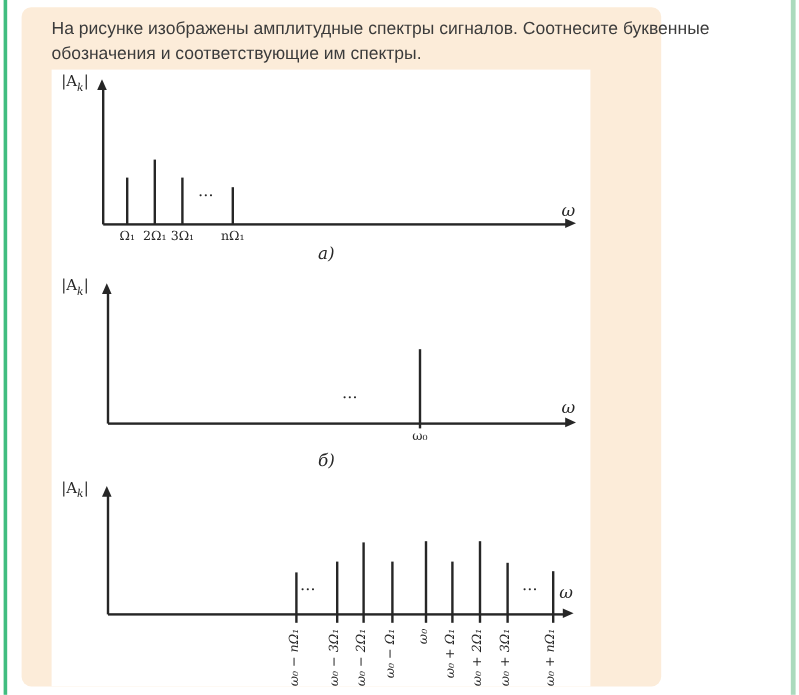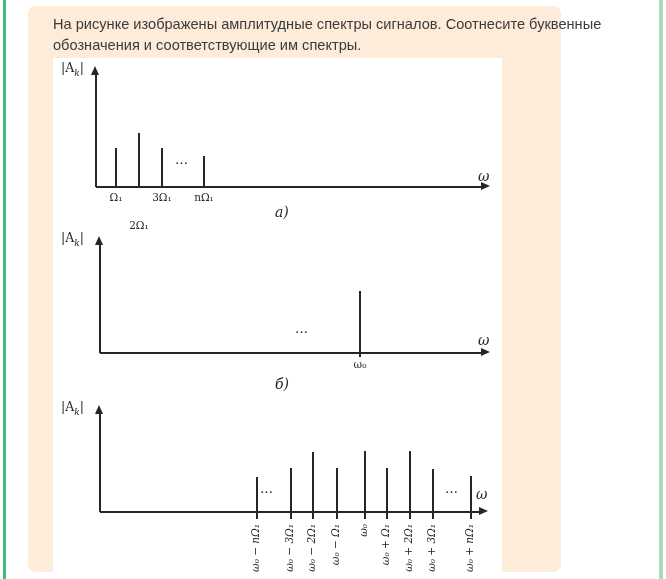--- a/index.html
+++ b/index.html
@@ -1,20 +1,20 @@
 <!DOCTYPE html>
 <html style="--card: #fcecd9; --left: #41bd80; --right: #abdabd; --ink: #262626; --qtext: #3b3b3b;"><head>
 <meta charset="utf-8">
 <style>
   html,body{margin:0;padding:0}
   body{width:666px;height:579px;position:relative;background:#ffffff;overflow:hidden;
        font-family:"Liberation Sans","DejaVu Sans",sans-serif;}
   .stripe-left{position:absolute;left:3px;top:0;width:3px;height:579px;background:var(--left,#41bd80)}
   .stripe-right{position:absolute;left:659px;top:0;width:4px;height:579px;background:var(--right,#abdabd)}
-  .card{position:absolute;left:28px;top:6px;width:533px;height:566px;background:var(--card,#fcecd9);border-radius:8px}
+  .card{position:absolute;left:18px;top:6px;width:533px;height:566px;background:var(--card,#fcecd9);border-radius:8px}
   .question{position:absolute;left:25px;top:8px;width:592px;margin:0;
             font-size:14.6px;line-height:21px;color:var(--qtext,#3b3b3b)}
   .figure{position:absolute;left:25px;top:52px;width:449px;height:514px;background:#ffffff;overflow:hidden;
           font-family:"DejaVu Serif","DejaVu Sans",serif;color:var(--ink,#262626)}
   .vaxis,.haxis,.stem{position:absolute;background:var(--ink,#262626)}
   .vaxis{width:2px}
   .haxis{height:2px}
   .stem{width:2px}
   .arrup{position:absolute;width:0;height:0;border-left:4px solid transparent;
          border-right:4px solid transparent;border-bottom:9px solid var(--ink,#262626)}
@@ -40,21 +40,21 @@
   <div class="figure">
       <div class="vaxis" style="left: 42px; top: 15px; height: 114px;"></div>
       <div class="arrup" style="left: 38px; top: 8px;"></div>
       <div class="haxis" style="left: 43px; top: 128px; width: 386px;"></div>
       <div class="arrright" style="left: 428px; top: 124px;"></div>
       <div class="lab ak" style="left: 8px; top: 2px;">|A<sub>k</sub>|</div>
       <div class="lab omega" style="left: 425px; top: 110px;">ω</div>
       <div class="stem" style="left: 62px; top: 90px; height: 39px;"></div>
       <div class="lab tick" style="left: 38px; top: 133px; width: 50px;">Ω₁</div>
       <div class="stem" style="left: 85px; top: 75px; height: 54px;"></div>
-      <div class="lab tick" style="left: 61px; top: 133px; width: 50px; margin-top: 28px;">2Ω₁</div>
+      <div class="lab tick" style="left: 61px; top: 133px; width: 50px;">2Ω₁</div>
       <div class="stem" style="left: 108px; top: 90px; height: 39px;"></div>
       <div class="lab tick" style="left: 84px; top: 133px; width: 50px;">3Ω₁</div>
       <div class="stem" style="left: 150px; top: 98px; height: 31px;"></div>
       <div class="lab tick" style="left: 126px; top: 133px; width: 50px;">nΩ₁</div>
       <div class="lab dots" style="left: 122px; top: 94px;">…</div>
       <div class="lab caption" style="left: 222px; top: 146px;">а)</div>
       <div class="vaxis" style="left: 46px; top: 185px; height: 110px;"></div>
       <div class="arrup" style="left: 42px; top: 178px;"></div>
       <div class="haxis" style="left: 47px; top: 294px; width: 382px;"></div>
       <div class="arrright" style="left: 428px; top: 290px;"></div>

